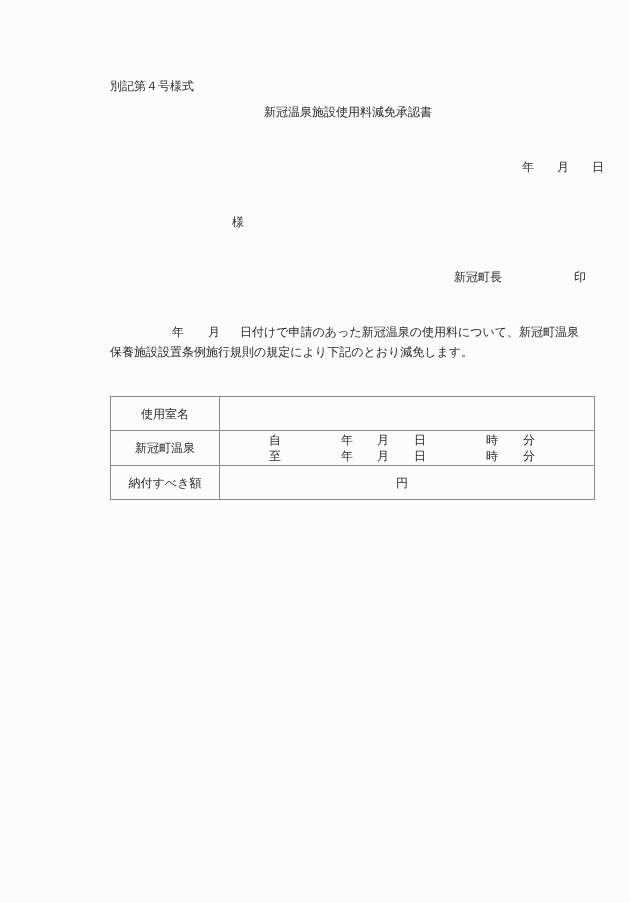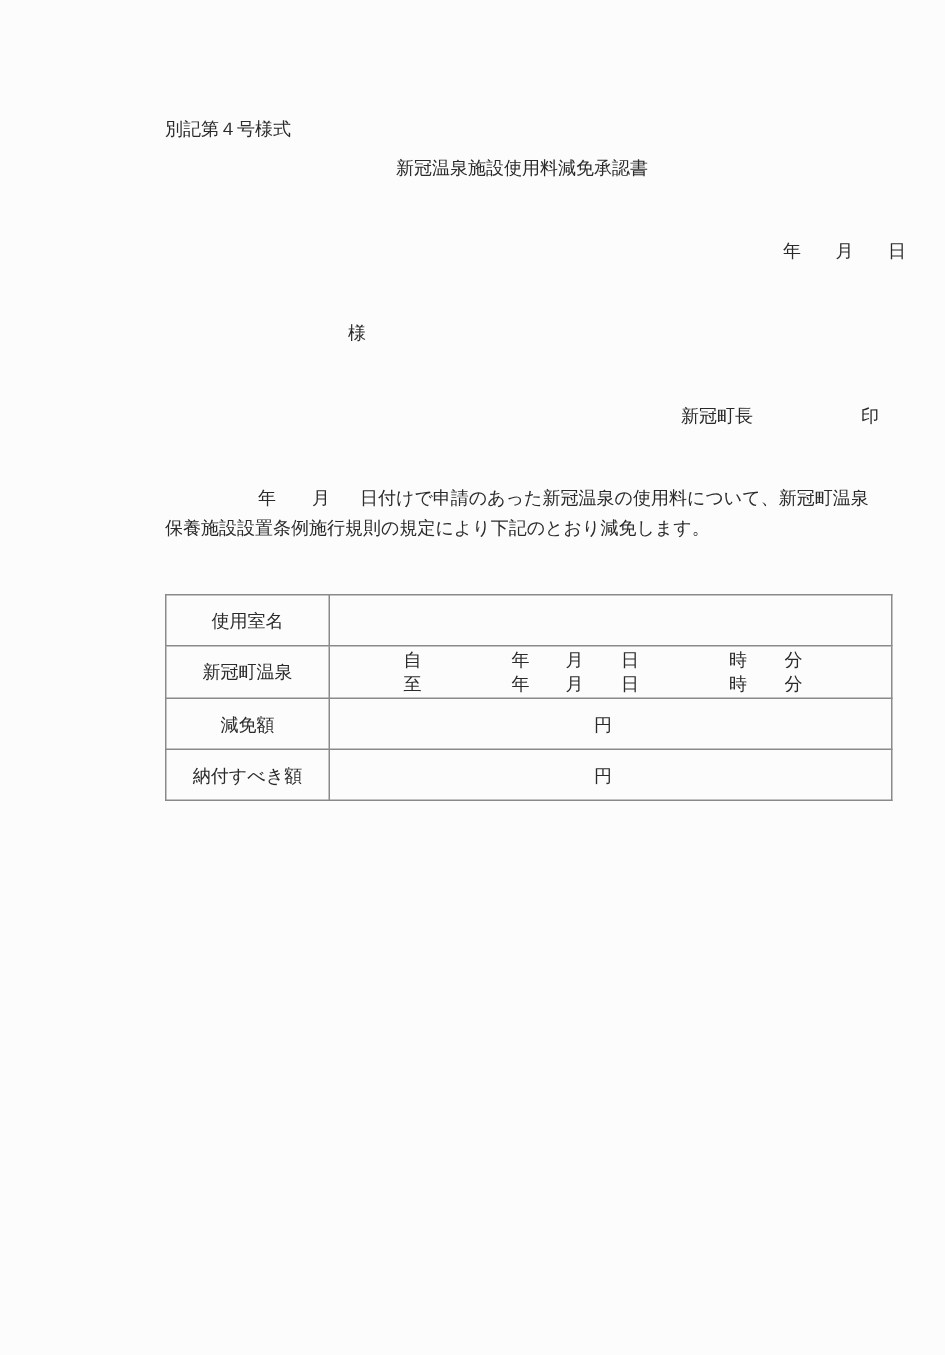--- a/index.html
+++ b/index.html
@@ -97,25 +97,19 @@
         <span style="left:49px">至</span>
         <span style="left:121px">年</span>
         <span style="left:157px">月</span>
         <span style="left:194px">日</span>
         <span style="left:266px">時</span>
         <span style="left:303px">分</span>
       </div>
     </td>
   </tr>
   <tr>
-    <td class="label">減免額</td>
-    <td class="value">
-      <span class="yen">円</span>
-    </td>
-  </tr>
-  <tr>
     <td class="label">納付すべき額</td>
     <td class="value">
       <span class="yen">円</span>
     </td>
   </tr>
 </tbody>
   </table>
 
 </body></html>

